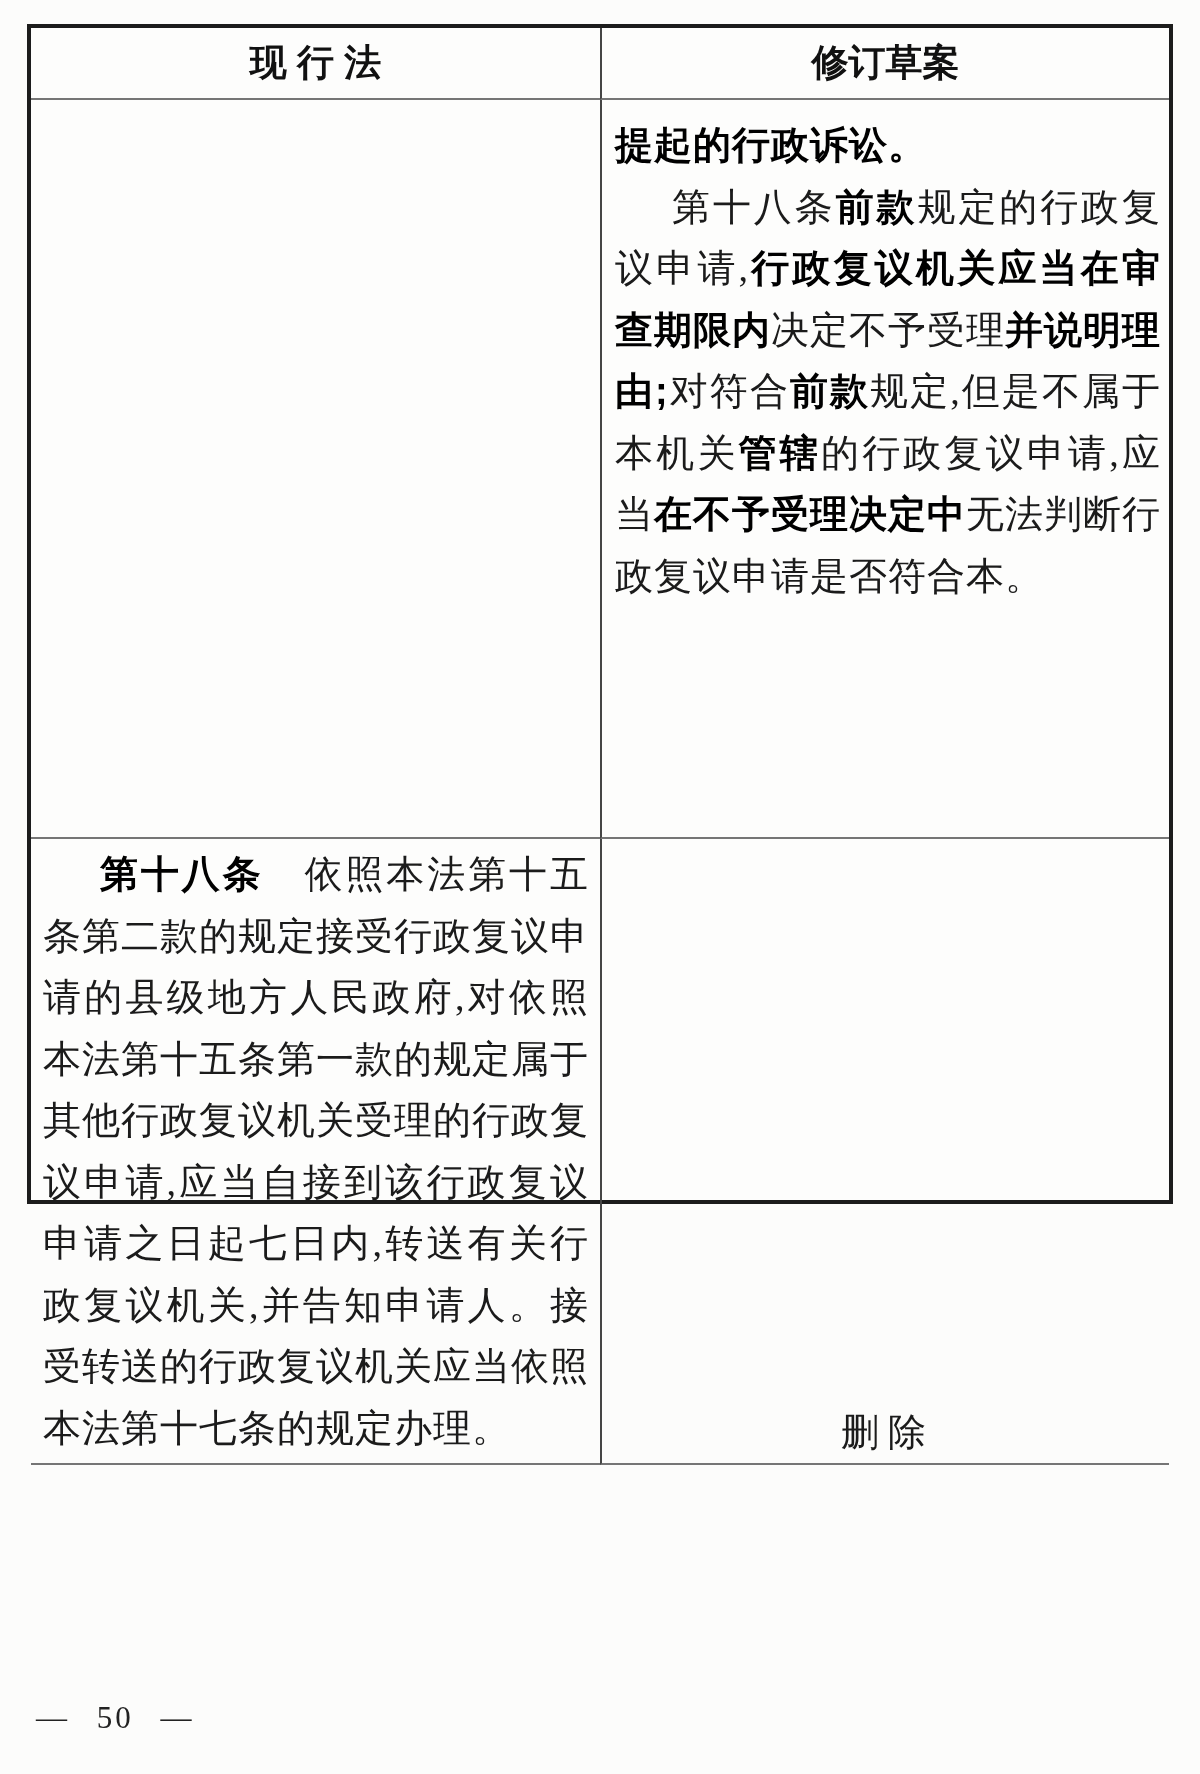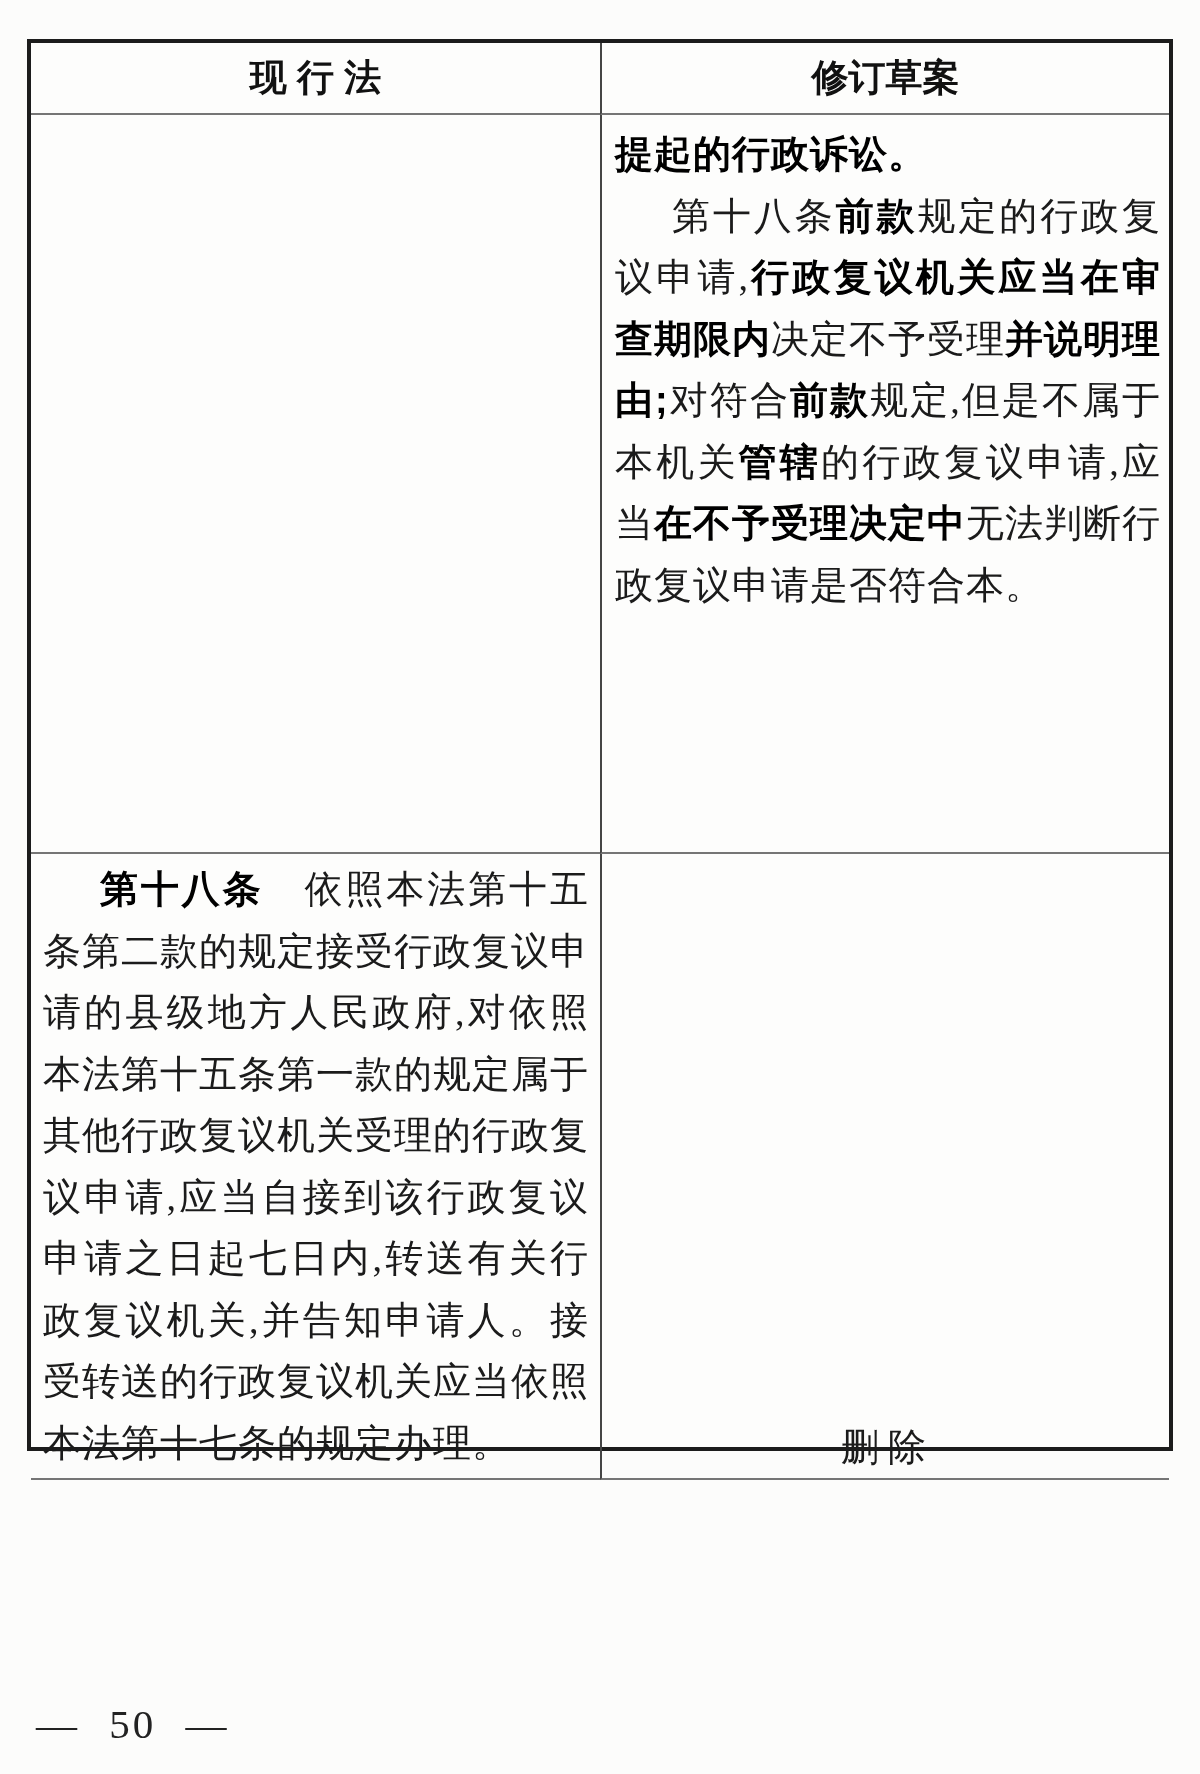--- a/index.html
+++ b/index.html
@@ -7,68 +7,67 @@
     width:1200px;height:1774px;
     background:#fcfcfb;
     font-family:"Liberation Serif","DejaVu Serif",serif;
     color:#1b1b1b;
     position:relative;
     overflow:hidden;
   }
   .page{position:absolute;inset:0;}
   .doc-table{
     position:absolute;left:27px;top:24px;
-    width:1146px;height:1412px;
+    width:1146px;height:1180px;
     box-sizing:border-box;
     border:4px solid #1c1c1c;
     background:#fdfdfc;
     display:grid;
     grid-template-columns:1fr 1fr;
     grid-template-rows:72px 739px 626px 1fr;
-    margin-top:15px;
   }
   .cell{
     box-sizing:border-box;
     overflow:hidden;
   }
   .rightcol{border-left:2px solid #454545;}
   .hrule{border-bottom:2px solid #757575;}
   .header-cell{
     display:flex;align-items:center;justify-content:center;
     font-weight:700;
     font-size:37px;
     font-family:"Liberation Sans","DejaVu Sans",sans-serif;
     color:#111;
   }
   .body-cell{
     padding:5px 11px 16px 12px;
     font-size:38px;
     line-height:61.5px;
     letter-spacing:1px;
   }
-  .body-cell.rightcol{padding:9px 8px 0 13px;}
+  .body-cell.rightcol{padding:15px 8px 0 13px;}
   .vcenter{
     display:flex;align-items:flex-end;justify-content:center;
     padding-top:0;
   }
   .para{
     margin:0;
     text-align:justify;
     text-justify:inter-character;
   }
   .para.indent{text-indent:57px;}
   .para.center{text-align:center;text-indent:0;letter-spacing:9px;}
   .b{
     font-weight:700;
     font-family:"Liberation Sans","DejaVu Sans",sans-serif;
     color:#000;
   }
   .footer{
     position:absolute;left:36px;top:1700px;
-    font-size:41px;
+    font-size:31px;
     letter-spacing:3px;
     word-spacing:16px;
     color:#222;
   }
 </style>
 </head>
 <body>
 
 <div class="page">
 

